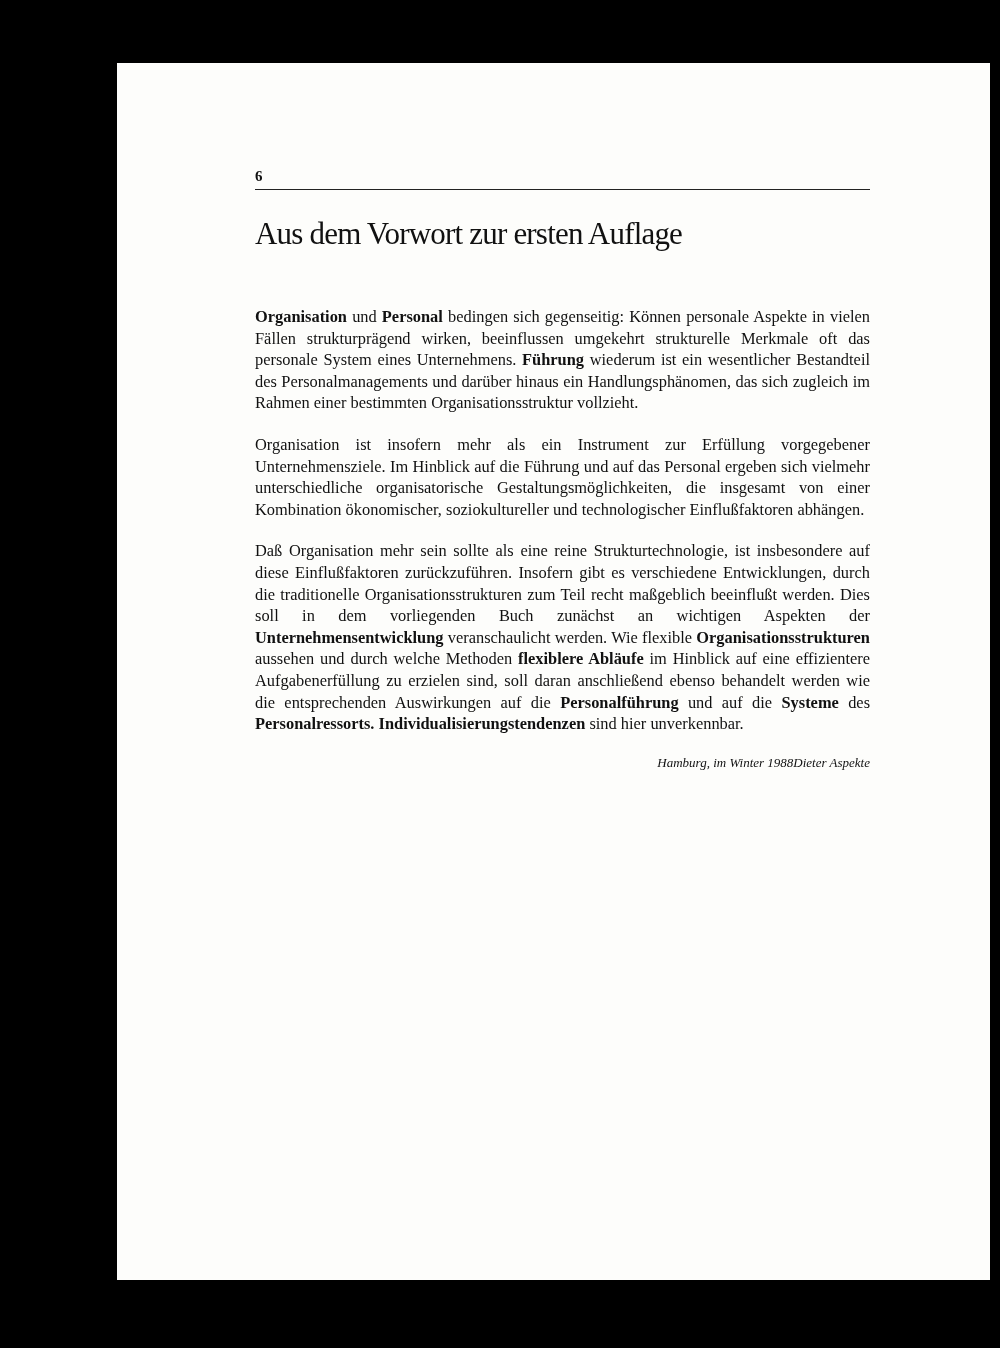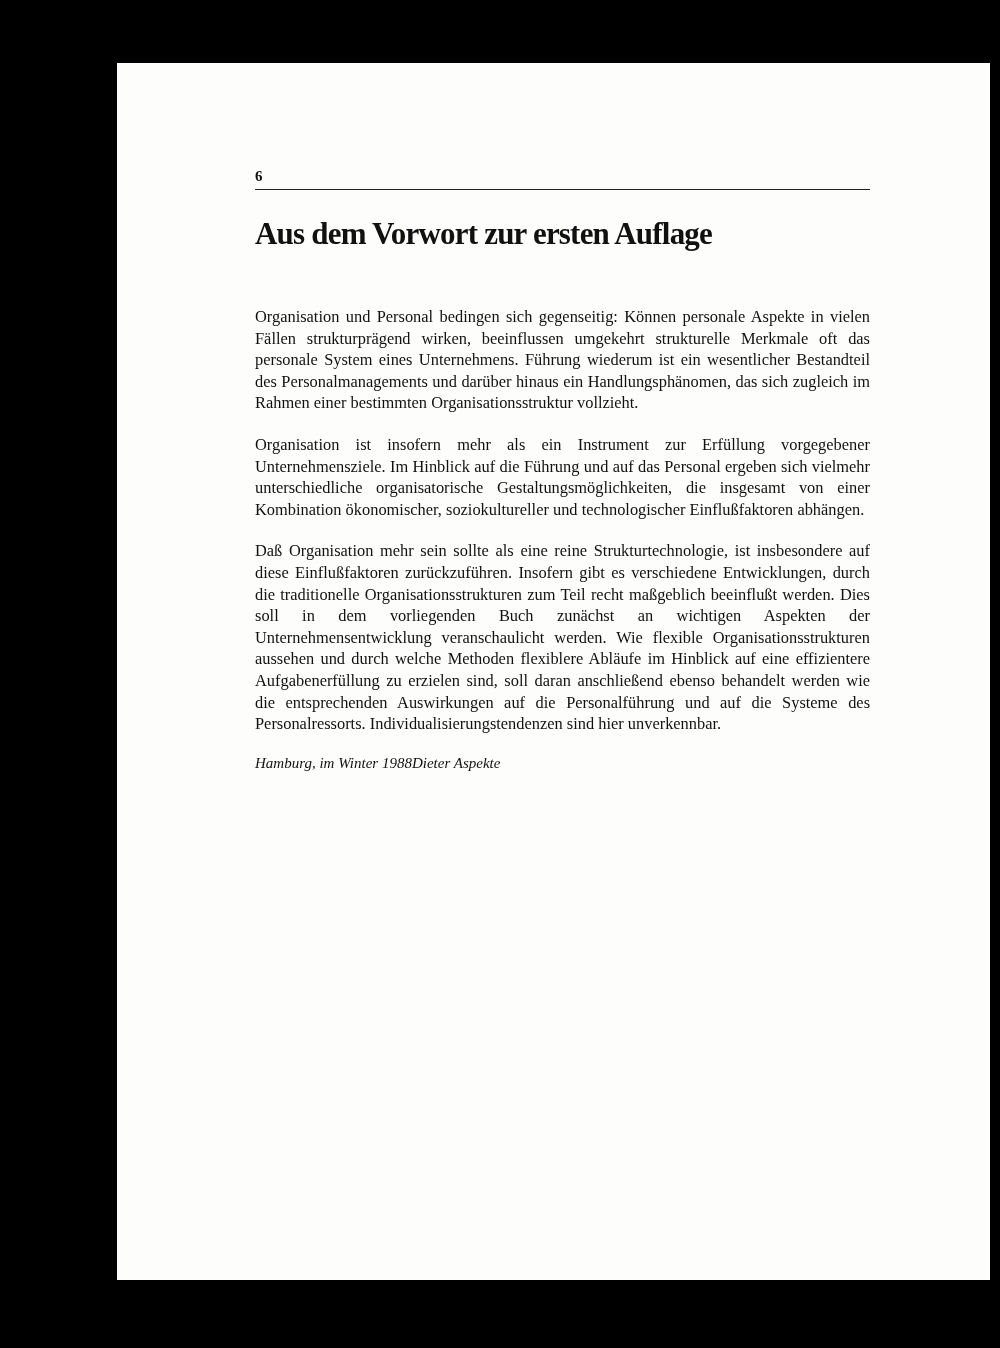--- a/index.html
+++ b/index.html
@@ -8,29 +8,29 @@
     font-family: "Liberation Serif", "DejaVu Serif", serif;
   }
   .page {
     position: absolute; left: 117px; top: 63px; width: 873px; height: 1217px;
     background: #fdfdfb;
   }
   .content { position: absolute; left: 138px; top: 104px; width: 615px; color: #111; }
   .page-number { font-weight: bold; font-size: 15px; line-height: 18px; }
   .rule { border: 0; border-top: 1.5px solid #222; margin: 4px 0 0 0; width: 615px; }
   .title {
-    font-weight: bold; font-size: 31px; letter-spacing: -0.8px; margin: 24px 0 12px 0; line-height: 40px;
+    font-weight: normal; font-size: 31px; letter-spacing: -0.8px; margin: 24px 0 12px 0; line-height: 40px;
   }
   .body { margin-top: 52px; }
   .para {
     font-size: 16.4px; line-height: 21.6px; text-align: justify; margin: 0 0 20px 0;
   }
-  .para b { font-weight: normal; margin-top: 48px; }
+  .para b { font-weight: bold; margin-top: 48px; }
   .signature {
-    display: flex; justify-content: flex-start; font-style: italic; font-size: 15px; margin-top: 4px;
+    display: flex; justify-content: flex-end; font-style: italic; font-size: 13px; margin-top: 4px;
   }
 </style>
 </head>
 <body>
 
 <div class="page">
 
   <div class="content">
     <div class="page-number">6</div>
     <hr class="rule">

